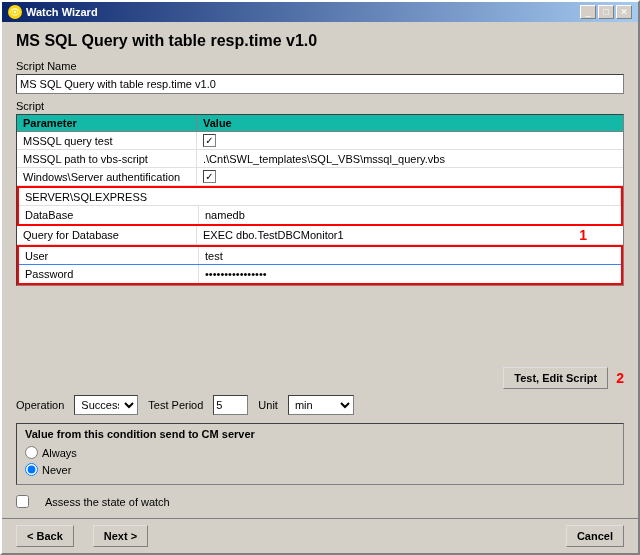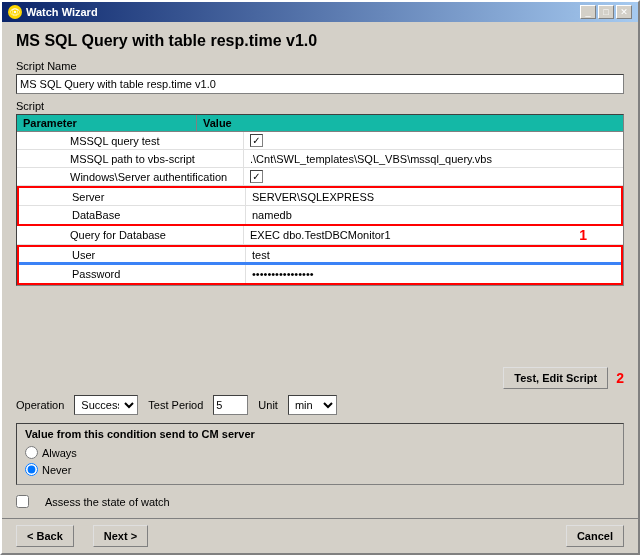--- a/index.html
+++ b/index.html
@@ -120,21 +120,20 @@
       font-size: 11px;
       border-right: 1px solid #808080;
     }
     .th:first-child { width: 180px; }
     .th:last-child { flex: 1; border-right: none; }
     .table-body { }
     .table-row {
       display: flex;
       border-bottom: 1px solid #e0e0e0;
       min-height: 18px;
-      padding-left: 47px;
     }
     .table-row:last-child { border-bottom: none; }
     .td {
       padding: 1px 6px;
       font-size: 11px;
       display: flex;
       align-items: center;
     }
     .td:first-child { width: 180px; border-right: 1px solid #e0e0e0; }
     .td:last-child { flex: 1; }
@@ -201,21 +200,21 @@
       width: 35px;
       height: 20px;
       border: 1px solid #808080;
       border-top-color: #404040;
       border-left-color: #404040;
       background: white;
       padding: 0 2px;
       font-size: 11px;
       font-family: 'MS Sans Serif', Arial, sans-serif;
     }
-    .unit-select { width: 49px; }
+    .unit-select { width: 66px; }
     .value-box {
       border: 1px solid #808080;
       border-top-color: #404040;
       border-left-color: #404040;
       padding: 4px 8px;
       margin-top: 2px;
     }
     .value-box-title {
       font-size: 11px;
       font-weight: bold;
@@ -289,39 +288,38 @@
 
           <div class="table-row">
             <div class="td">Windows\Server authentification</div>
             <div class="td">
               <div class="checkbox-mark">✓</div>
             </div>
           </div>
 
           <div style="border: 2px solid red;">
             <div class="table-row" style="border-bottom: 1px solid #e0e0e0;">
-              <div class="td">Server</div>
               <div class="td">SERVER\SQLEXPRESS</div>
             </div>
             <div class="table-row">
               <div class="td">DataBase</div>
               <div class="td">namedb</div>
             </div>
           </div>
 
           <div class="table-row">
             <div class="td">Query for Database</div>
             <div class="td" style="display:flex; align-items:center; gap: 8px;">
               <span>EXEC dbo.TestDBCMonitor1</span>
               <span class="annotation" style="margin-left:auto; margin-right: 30px;">1</span>
             </div>
           </div>
 
           <div style="border: 2px solid red;">
-            <div class="table-row" style="border-bottom: 3px solid #3b82f6;">
+            <div class="table-row" style="border-bottom: 1px solid #3b82f6;">
               <div class="td">User</div>
               <div class="td">test</div>
             </div>
             <div class="table-row">
               <div class="td">Password</div>
               <div class="td">••••••••••••••••</div>
             </div>
           </div>
         </div>
       </div>

